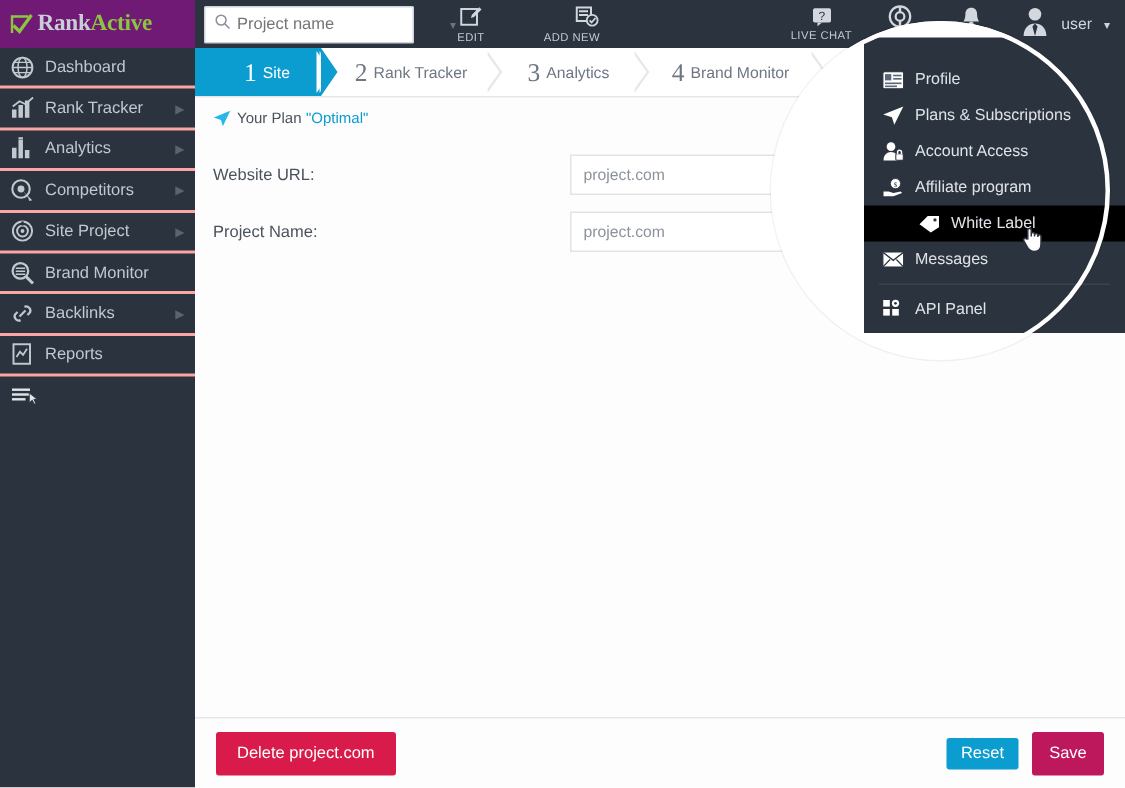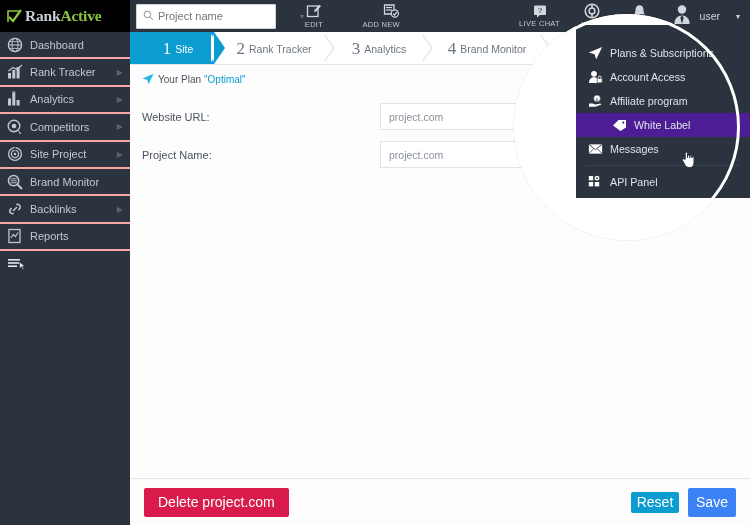--- a/index.html
+++ b/index.html
@@ -11,21 +11,21 @@
   }
   #app { position: relative; width: 750px; height: 525px; overflow: hidden; }
 
   
   .topbar {
     position: absolute; top: 0; left: 0; width: 750px; height: 32px;
     background: #2b333e; display: flex; align-items: center; z-index: 10;
   }
   .logo {
     width: 130px; height: 32px; display: flex; align-items: center;
-    padding-left: 6px; background: #000000;
+    padding-left: 6px; background: #701a75;
   }
   .logo-mark { width: 17px; height: 17px; margin-right: 2px; flex: none; }
   .logo-text { font-size: 15.5px; font-weight: bold; letter-spacing: -.2px;
                font-family: "Liberation Serif", serif; }
   .logo-rank { color: #c8ced6; }
   .logo-active { color: #8cc63f; }
 
   .searchbox {
     margin-left: 6px; width: 140px; height: 25px; background: #fff;
     border: 1px solid #cfd4da; display: flex; align-items: center;
@@ -49,21 +49,21 @@
   .tb-item .ico { display: block; line-height: 0; }
   .tb-item .lbl { margin-top: 1px; }
   .tb-edit { margin-left: 14px; width: 48px; }
   .tb-addnew { width: 62px; align-items: flex-end; }
   .tb-spacer { flex: 1; }
   .tb-chat { width: 56px; }
   .tb-help { width: 48px; }
   .tb-site { width: 48px; }
   .tb-avatar { width: 36px; display:flex; align-items:center; justify-content:center; }
   .tb-user { color: #cfd5dc; font-size: 10.5px; padding-right: 10px;
-             display: flex; align-items: center; gap: 16px; cursor: pointer; }
+             display: flex; align-items: center; gap: 8px; cursor: pointer; }
 
   
   .sidebar {
     position: absolute; top: 32px; left: 0; width: 130px; height: 493px;
     background: #2b333e; z-index: 6;
   }
   .side-item {
     height: 27.4px; display: flex; align-items: center;
     padding-left: 7px; color: #c2c8d0; font-size: 11px; cursor: pointer;
     border-bottom: 2px solid #fca5a5; position: relative;
@@ -145,43 +145,43 @@
     font-family: "Liberation Sans", sans-serif;
   }
 
   
   .footer {
     position: absolute; bottom: 0; left: 0; width: 620px; height: 47px;
     background: #fdfdfd; border-top: 1px solid #e4e7ea;
     display: flex; align-items: center; padding: 0 14px;
   }
   .btn {
-    border: 0; cursor: pointer; color: #fff; font-size: 14px;
+    border: 0; cursor: pointer; color: #fff; font-size: 11px;
     font-family: "Liberation Sans", sans-serif; border-radius: 2px; text-align: center;
   }
   .btn-delete { background: #d81b4a; height: 29px; padding: 0 14px; }
   .btn-reset { background: #0b9cd0; height: 21px; width: 48px; margin-left: auto; }
-  .btn-save { background: #3b82f6; height: 29px; width: 48px; margin-left: 9px; }
+  .btn-save { background: #be185d; height: 29px; width: 48px; margin-left: 9px; }
 
   
   .dropdown {
     position: absolute; top: 25px; left: 576px; width: 174px;
     background: #2b333e; z-index: 20; padding: 16px 0 4px 0;
   }
   .dd-head {
     color: #aeb6c0; font-size: 9.5px; letter-spacing: .6px;
     padding: 0 0 6px 10px;
   }
   .dd-item {
     height: 24px; display: flex; align-items: center; padding-left: 12px;
     color: #dfe3e8; font-size: 10.7px; cursor: pointer; position: relative;
   }
   .dd-item .ddico { width: 19px; flex: none; line-height: 0; }
   .dd-item .ddlbl { margin-left: 3px; }
-  .dd-item.hl { background: #4c1d95; padding-left: 36px; }
+  .dd-item.hl { background: #000000; padding-left: 36px; }
   .dd-div { height: 1px; background: #3a424d; margin: 4px 10px; }
 
   
   .ghost {
     position: absolute; color: #98a0aa; font-size: 9.5px; z-index: 19;
   }
 
   
   .magnifier {
     position: absolute; left: 514px; top: 14px; width: 226px; height: 226px;
@@ -470,20 +470,33 @@
     </div>
   </div>
 
   <div class="ghost" style="left:718px; top:36px;">tions</div>
   <div class="ghost" style="left:689px; top:63px;">tions</div>
 
   <div class="mag-white"></div>
 
   <div class="dropdown">
 
+    <div class="dd-item">
+      <span class="ddico">
+        <svg width="15" height="13" viewBox="0 0 15 13">
+          <rect x="0.6" y="0.8" width="13.8" height="11.4" rx="1" fill="#fff" stroke="#2b333e" stroke-width=".7"></rect>
+          <rect x="2" y="2.4" width="4.2" height="4.2" fill="#5b6879"></rect>
+          <rect x="7.4" y="2.8" width="5.6" height="1.1" fill="#5b6879"></rect>
+          <rect x="7.4" y="5" width="5.6" height="1.1" fill="#5b6879"></rect>
+          <rect x="2" y="8" width="11" height="1.1" fill="#5b6879"></rect>
+          <rect x="2" y="10" width="8" height="1.1" fill="#5b6879"></rect>
+        </svg>
+      </span>
+      <span class="ddlbl">Profile</span>
+    </div>
 
     <div class="dd-item">
       <span class="ddico">
         <svg width="15" height="14" viewBox="0 0 15 14">
           <path d="M0.8 6.4 L14.2 1 L8.2 13.2 L6.6 8.2 Z" fill="#fff"></path>
         </svg>
       </span>
       <span class="ddlbl">Plans &amp; Subscriptions</span>
     </div>
 

